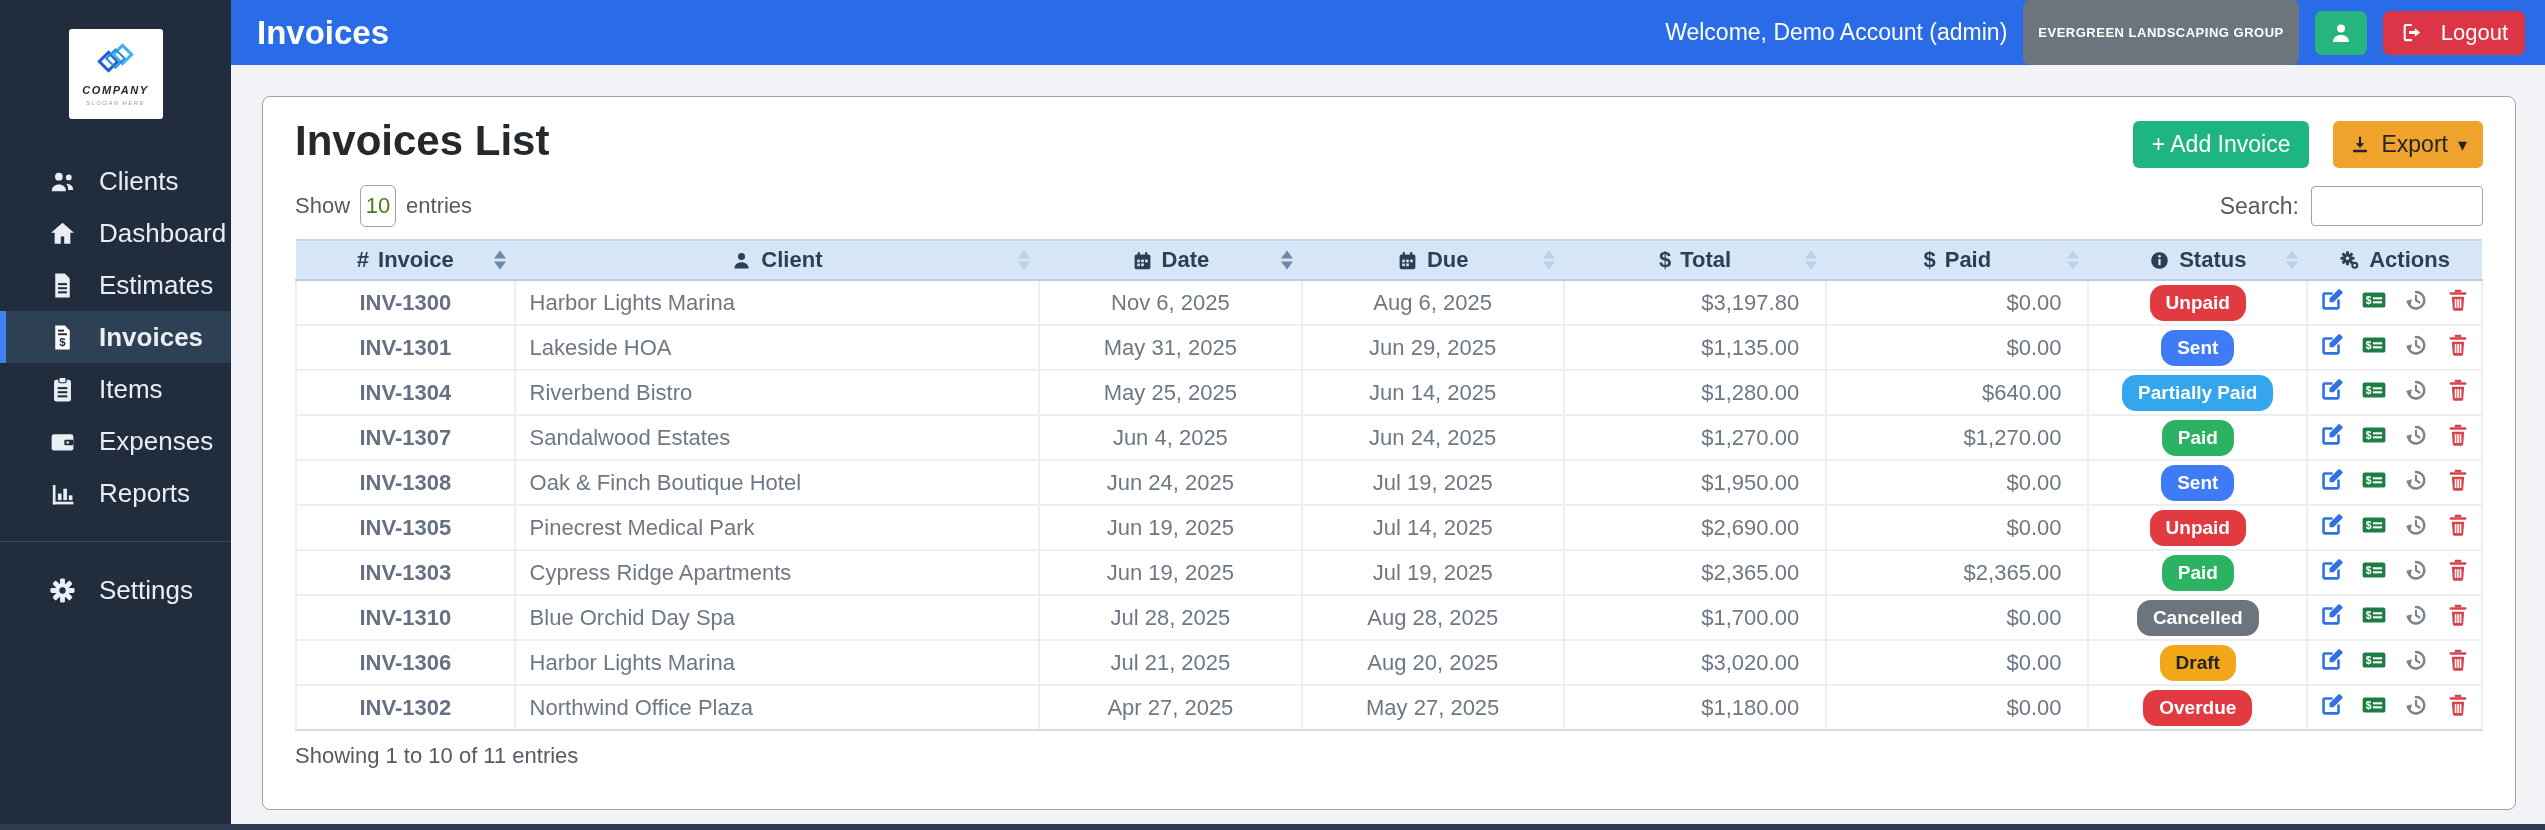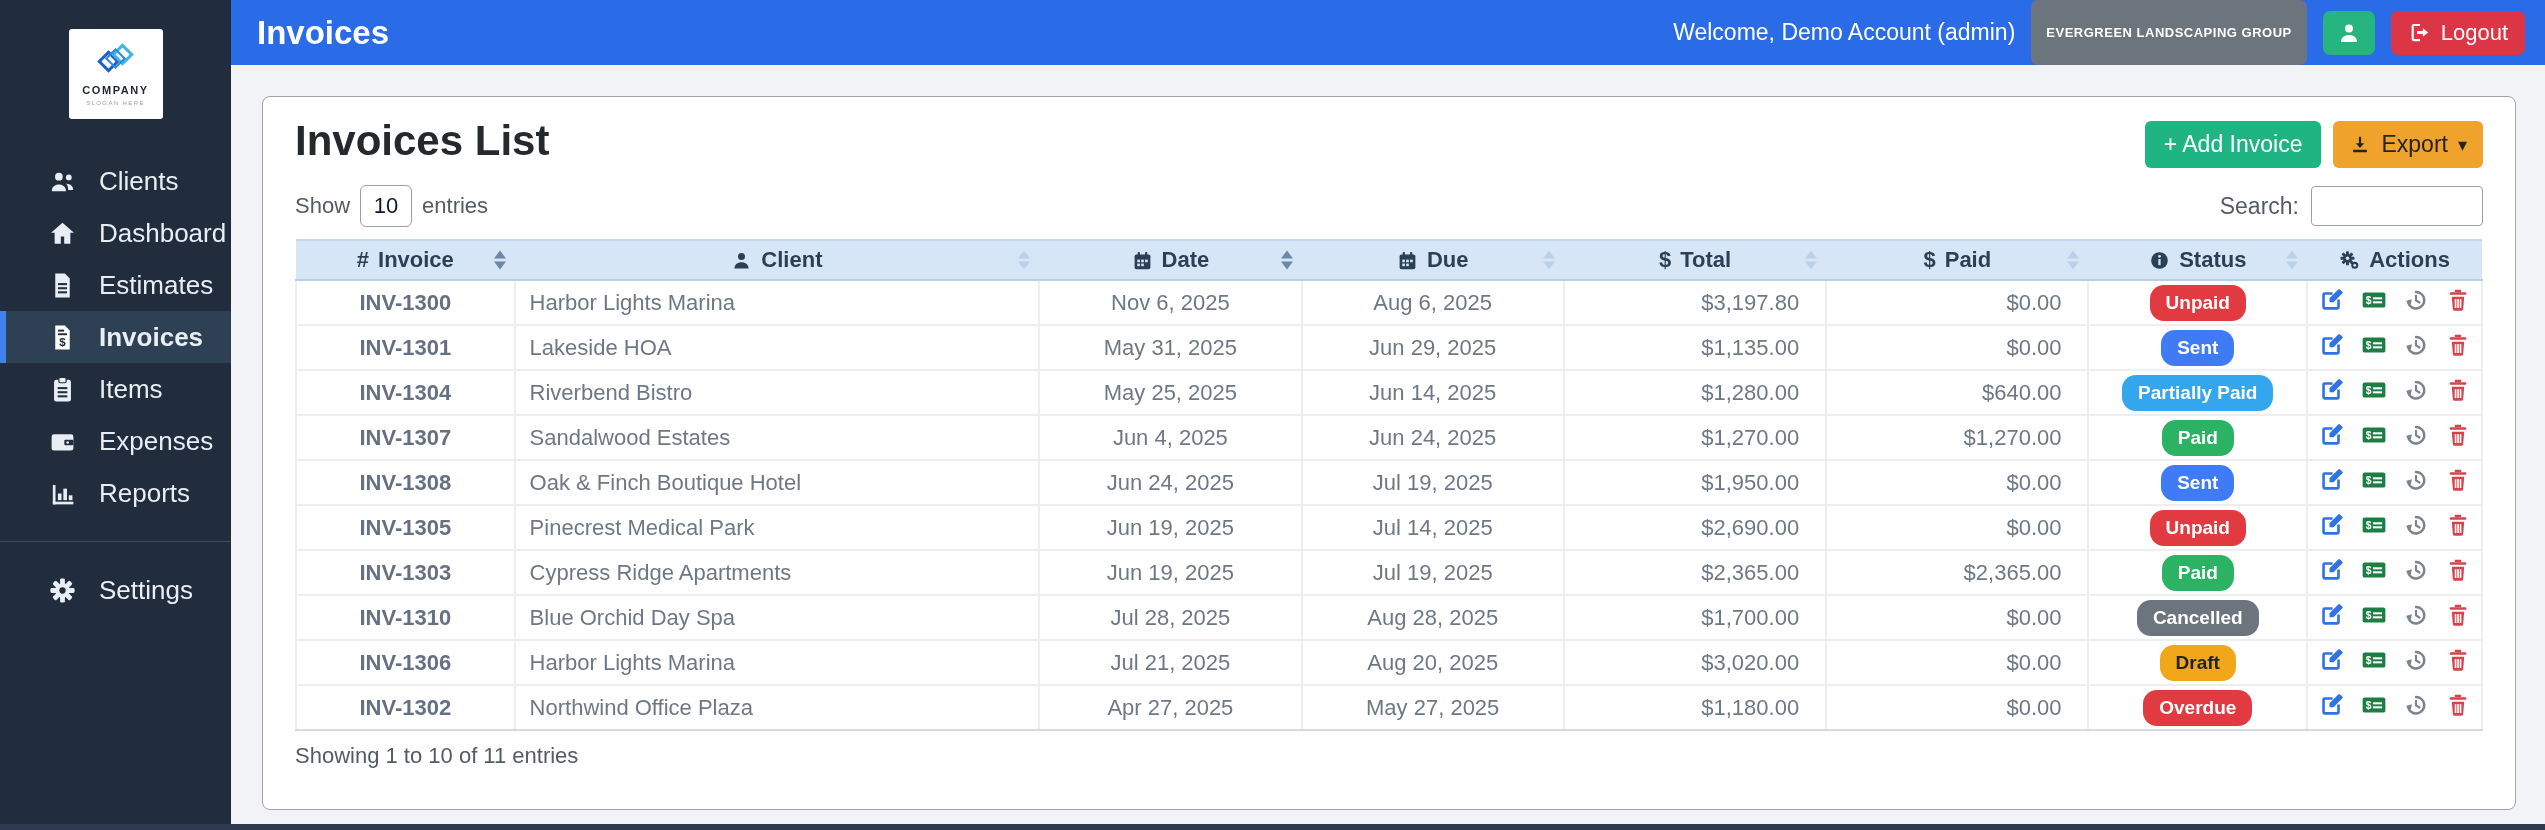--- a/index.html
+++ b/index.html
@@ -8,21 +8,21 @@
     width:2545px; height:830px; overflow:hidden;
     font-family:"Liberation Sans","DejaVu Sans",sans-serif;
     background:#eef1f5;
   }
   .app { position:relative; width:2545px; height:830px; }
 
   
   .sidebar { position:absolute; left:0; top:0; bottom:6px; width:231px; background:#212c3c; }
   .logo-card {
     margin:29px auto 22px; width:94px; height:90px; background:#fff; border-radius:3px;
-    display:flex; flex-direction:column; align-items:center; justify-content:center; gap:4px;
+    display:flex; flex-direction:column; align-items:center; justify-content:center; gap:4px;font-style:italic;
   }
   .logo-name { font-size:11px; font-weight:bold; letter-spacing:1.6px; color:#1e2633; }
   .logo-slogan { font-size:6px; color:#98a1ac; letter-spacing:1.4px; }
   .nav { margin-top:36px; }
   .nav-item {
     display:flex; align-items:center; gap:22px; height:52px; padding-left:42px;
     color:#e9eef5; font-size:26px; border-left:6px solid transparent; cursor:pointer;
   }
   .nav-item svg { width:29px; height:29px; flex:0 0 auto; }
   .nav-item.active { background:#2e4054; border-left-color:#3e82f0; font-weight:bold; }
@@ -39,45 +39,45 @@
   .org-badge {
     background:#6c757d; color:#fff; font-weight:bold; font-size:13px; letter-spacing:.5px;
     padding:25px 15px; border-radius:7px; white-space:nowrap;
   }
   .user-btn {
     width:52px; height:44px; background:#26b47f; border:none; border-radius:7px;
     display:flex; align-items:center; justify-content:center; cursor:pointer;
   }
   .logout-btn {
     height:44px; background:#dc3545; color:#fff; border:none; border-radius:7px;
-    font-size:22px; display:flex; align-items:center; gap:10px; padding:0 17px; cursor:pointer;
+    font-size:22px; display:flex; align-items:center; gap:18px; padding:0 17px; cursor:pointer;
   }
 
   
   .content { position:absolute; left:231px; top:65px; right:0; bottom:6px; background:#f1f3f6; }
   .card {
     position:absolute; left:31px; top:31px; width:2254px; height:714px; background:#fff;
     border:1px solid #a3a3a3; border-radius:8px; padding:20px 32px 0;
   }
   .card-head { display:flex; justify-content:space-between; align-items:flex-start; height:52px; }
   .card-head h2 { margin:0; font-size:42px; font-weight:bold; color:#24292e; }
-  .head-buttons { display:flex; gap:12px; margin-top:4px;justify-content:space-between; }
+  .head-buttons { display:flex; gap:24px; margin-top:4px;justify-content:space-between; }
   .btn-add { background:#1fb583; color:#fff; font-size:23px; padding:10px 19px; border-radius:6px; border:none; cursor:pointer; }
   .btn-export {
     background:#f0a32c; color:#212529; font-size:23px; padding:10px 16px; border-radius:6px; border:none;
     display:inline-flex; gap:10px; align-items:center; cursor:pointer;
   }
   .btn-export svg { width:22px; height:22px; }
   .caret { font-size:18px; }
 
   .table-controls { display:flex; justify-content:space-between; align-items:center; margin:16px 0 12px; }
   .length { font-size:22px; color:#545b62; display:flex; align-items:center; gap:10px; }
   .len-box {
-    width:52px; height:42px; border:1px solid #9aa1a9; border-radius:6px;
-    display:inline-flex; align-items:center; justify-content:center; font-size:22px; color:#0f172a; cursor:pointer;
+    width:36px; height:42px; border:1px solid #9aa1a9; border-radius:6px;
+    display:inline-flex; align-items:center; justify-content:center; font-size:22px; color:#4d7c0f; cursor:pointer;
   }
   .search { font-size:23px; color:#545b62; display:flex; gap:12px; align-items:center; }
   .search input { width:172px; height:40px; border:1px solid #9aa1a9; border-radius:4px; font-size:22px; padding:0 10px; }
 
   
   table { width:100%; border-collapse:collapse; table-layout:fixed; }
   thead th {
     background:#d7e6f7; color:#2b3f55; font-size:22px; font-weight:bold; height:40px;
     position:relative; border-top:2px solid #c5d8ee; border-bottom:2px solid #b9cfe8; cursor:pointer;
   }

